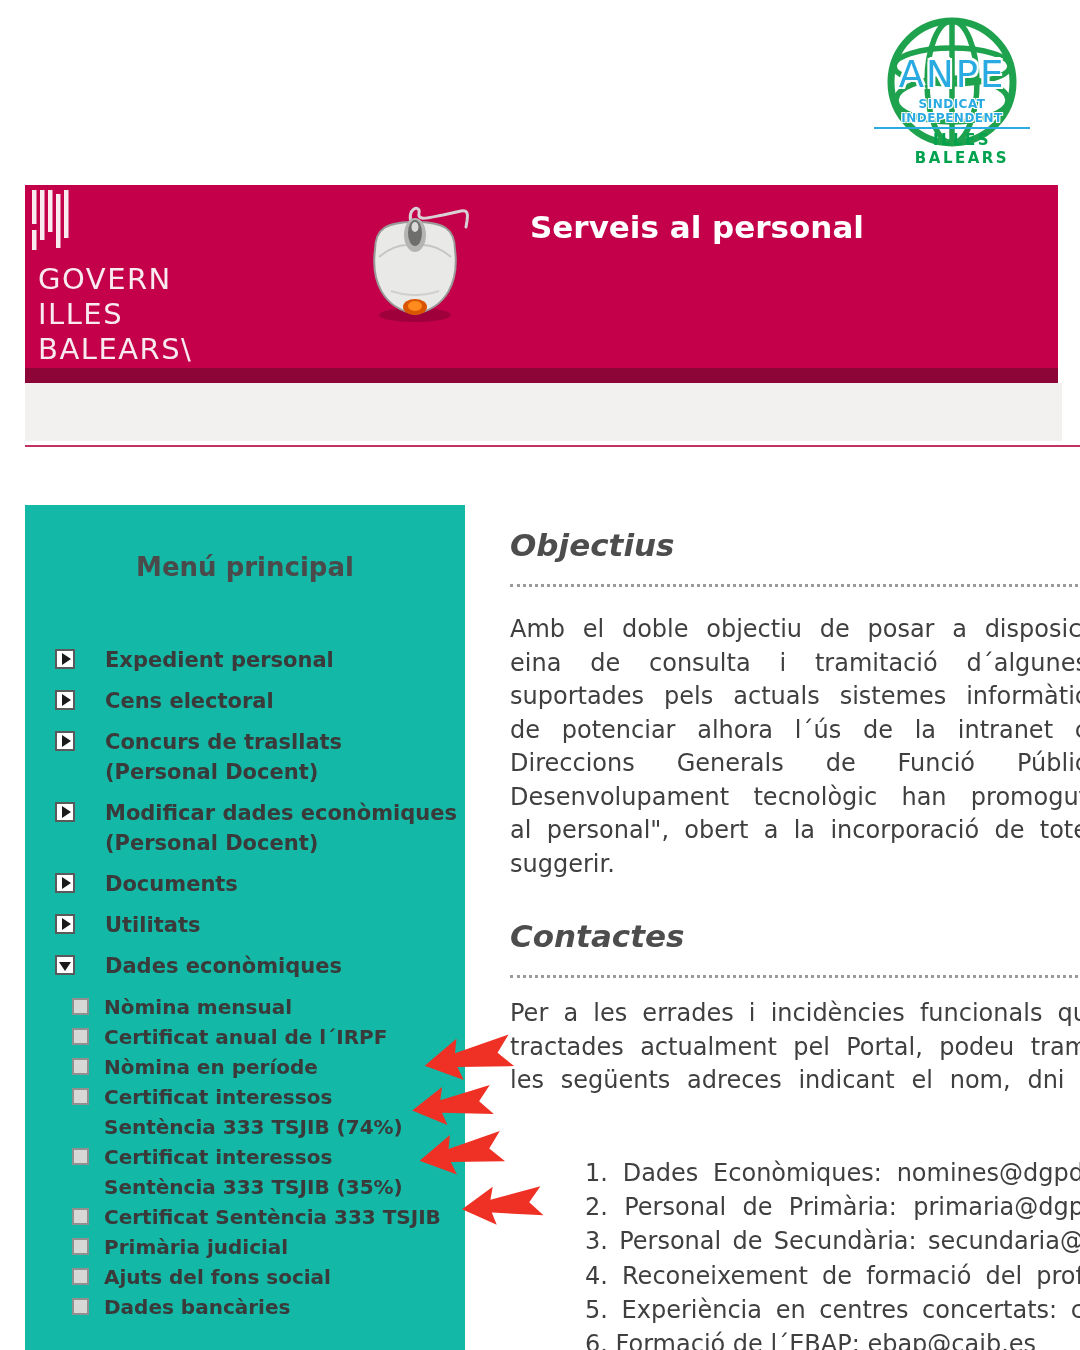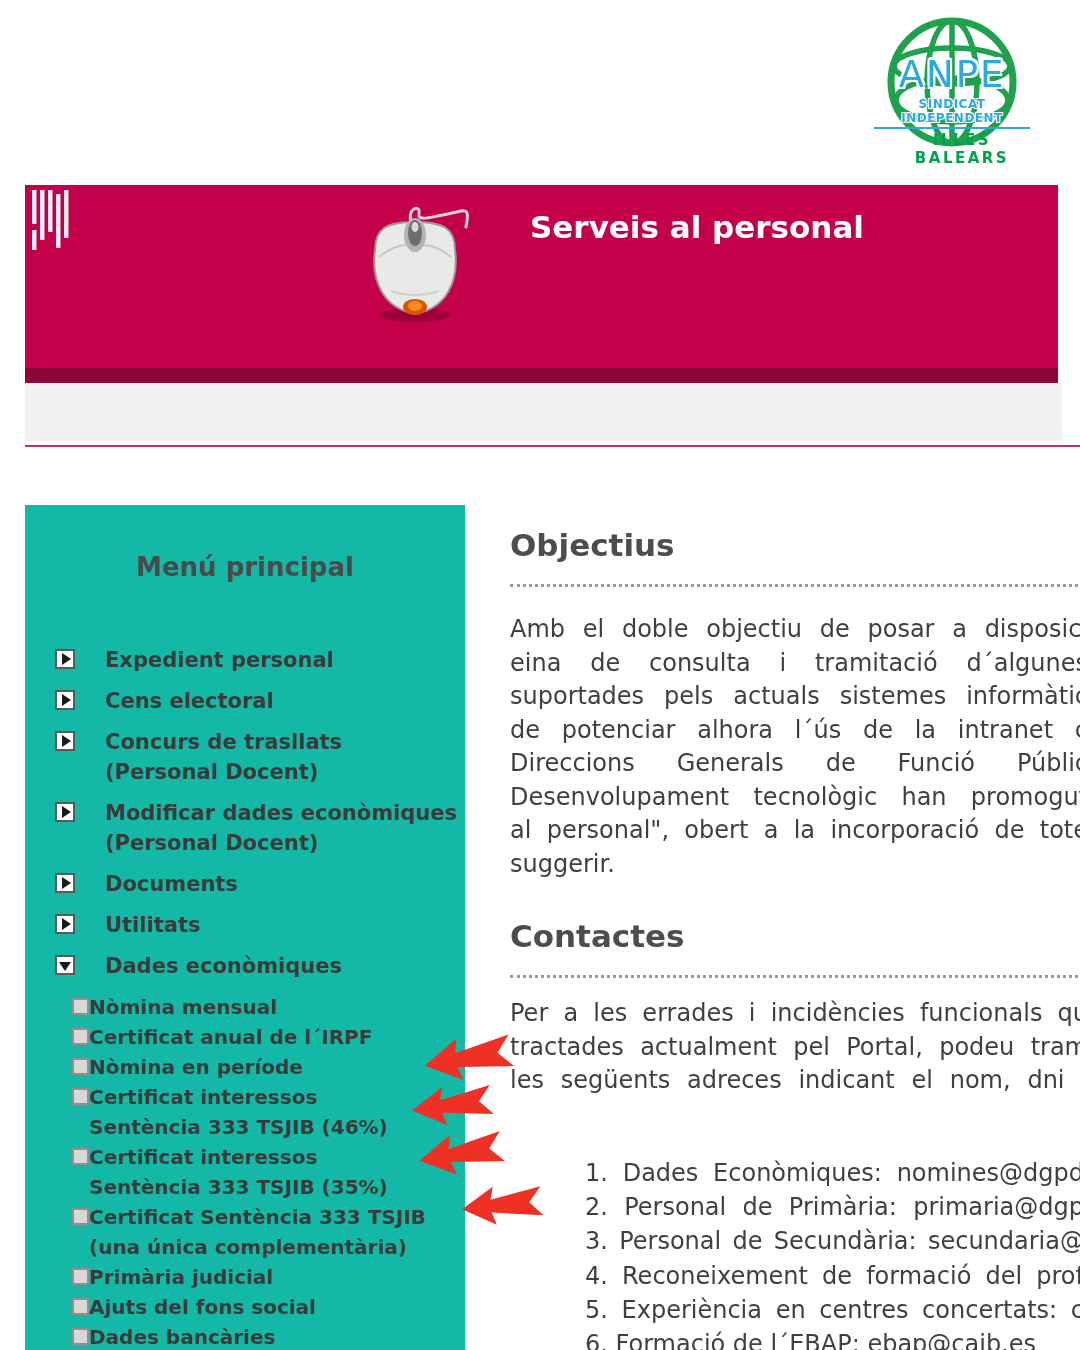--- a/index.html
+++ b/index.html
@@ -44,25 +44,25 @@
   .mi:last-child { margin-bottom:0; }
   .mtxt { font-size:21px; font-weight:700; color:#3a3a3a; line-height:30px; }
   .ibox {
     width:20px; height:20px; margin-top:4px; flex:0 0 20px;
     background:#ffffff; border:2px solid #5a5a5a;
     display:flex; align-items:center; justify-content:center;
   }
   .tri-r { width:0; height:0; border-left:9px solid #1a1a1a; border-top:6px solid transparent; border-bottom:6px solid transparent; margin-left:2px; }
   .tri-d { width:0; height:0; border-top:9px solid #1a1a1a; border-left:6px solid transparent; border-right:6px solid transparent; margin-top:2px; }
   .submenu { margin-left:17px; }
-  .ms { display:flex; }
+  .ms { display:flex; gap:15px; }
   .stxt { font-size:20px; font-weight:700; color:#3a3a3a; line-height:30px; }
   .sq { width:17px; height:17px; margin-top:6px; flex:0 0 17px; background:#d8d8d6; border:2px solid #909090; }
   
-  .heading { position:absolute; left:510px; font-size:31px; font-weight:700; color:#4d4d4d; }
+  .heading { position:absolute; left:510px; font-size:31px; font-weight:700; color:#4d4d4d;font-style:italic; }
   .dotted { position:absolute; left:510px; width:580px; height:0; border-top:3px dotted #9b9b9b; }
   .para { position:absolute; left:510px; width:578px; font-size:24px; line-height:33.5px; color:#3f3f3f; }
   .pline { text-align:justify; text-align-last:justify; white-space:nowrap; overflow:visible; }
   .plast { text-align:left; text-align-last:left; }
   .nlist { position:absolute; left:585px; width:499px; font-size:24px; line-height:34.2px; color:#3f3f3f; }
   .nitem { text-align:justify; text-align-last:justify; white-space:nowrap; }
   .nitem.nlastfit { text-align:left; text-align-last:left; }
   
   .arrow { position:absolute; z-index:6; }
 </style>
@@ -89,20 +89,25 @@
   <svg class="brand-mark" width="48" height="66" viewBox="0 0 48 66">
     <g fill="#f8eaef">
       <rect x="2" y="0" width="4.5" height="34"></rect>
       <rect x="10" y="0" width="4.5" height="50"></rect>
       <rect x="18" y="0" width="4.5" height="42"></rect>
       <rect x="26" y="4" width="4.5" height="54"></rect>
       <rect x="34" y="0" width="4.5" height="48"></rect>
       <rect x="2" y="40" width="4.5" height="20"></rect>
     </g>
   </svg>
+  <div class="brand-text">
+    <div>GOVERN</div>
+    <div>ILLES</div>
+    <div>BALEARS\</div>
+  </div>
   <svg class="mouse" width="160" height="130" viewBox="0 0 160 130">
     <path d="M57,30 C50,13 66,9 64,18 C62,27 76,22 88,20 L106,16 C113,15 113,19 112,26 L111,32" fill="none" stroke="#d8d0d4" stroke-width="3" stroke-linecap="round"></path>
     <ellipse cx="60" cy="120" rx="36" ry="7" fill="#000000" opacity="0.18"></ellipse>
     <path d="M20,55 C20,33 32,27 60,27 C88,27 100,33 100,55 C104,86 92,113 60,119 C28,113 16,86 20,55 Z" fill="#e9e9e7" stroke="#9a9a98" stroke-width="2"></path>
     <path d="M24,62 C36,52 46,50 52,50" fill="none" stroke="#c6c6c4" stroke-width="2"></path>
     <path d="M96,62 C84,52 74,50 68,50" fill="none" stroke="#c6c6c4" stroke-width="2"></path>
     <ellipse cx="60" cy="40" rx="11" ry="17" fill="#b4b4b2"></ellipse>
     <ellipse cx="60" cy="38" rx="7" ry="13" fill="#6e6e6c"></ellipse>
     <ellipse cx="60" cy="32" rx="3.5" ry="5" fill="#ffffff" opacity="0.75"></ellipse>
     <ellipse cx="60" cy="112" rx="12" ry="8" fill="#d95500"></ellipse>
@@ -200,35 +205,34 @@
       <div class="ms">
         <span class="sq"></span>
         <div class="stxt">
             <div>Nòmina en període</div>
           </div>
       </div>
       <div class="ms">
         <span class="sq"></span>
         <div class="stxt">
           <div>Certificat interessos</div>
-          <div>Sentència 333 TSJIB (46%)</div>
+          <div>Sentència 333 TSJIB (74%)</div>
         </div>
       </div>
       <div class="ms">
         <span class="sq"></span>
         <div class="stxt">
           <div>Certificat interessos</div>
           <div>Sentència 333 TSJIB (35%)</div>
         </div>
       </div>
       <div class="ms">
         <span class="sq"></span>
         <div class="stxt">
           <div>Certificat Sentència 333 TSJIB</div>
-          <div>(una única complementària)</div>
         </div>
       </div>
       <div class="ms">
         <span class="sq"></span>
         <div class="stxt">
             <div>Primària judicial</div>
           </div>
       </div>
       <div class="ms">
         <span class="sq"></span>

